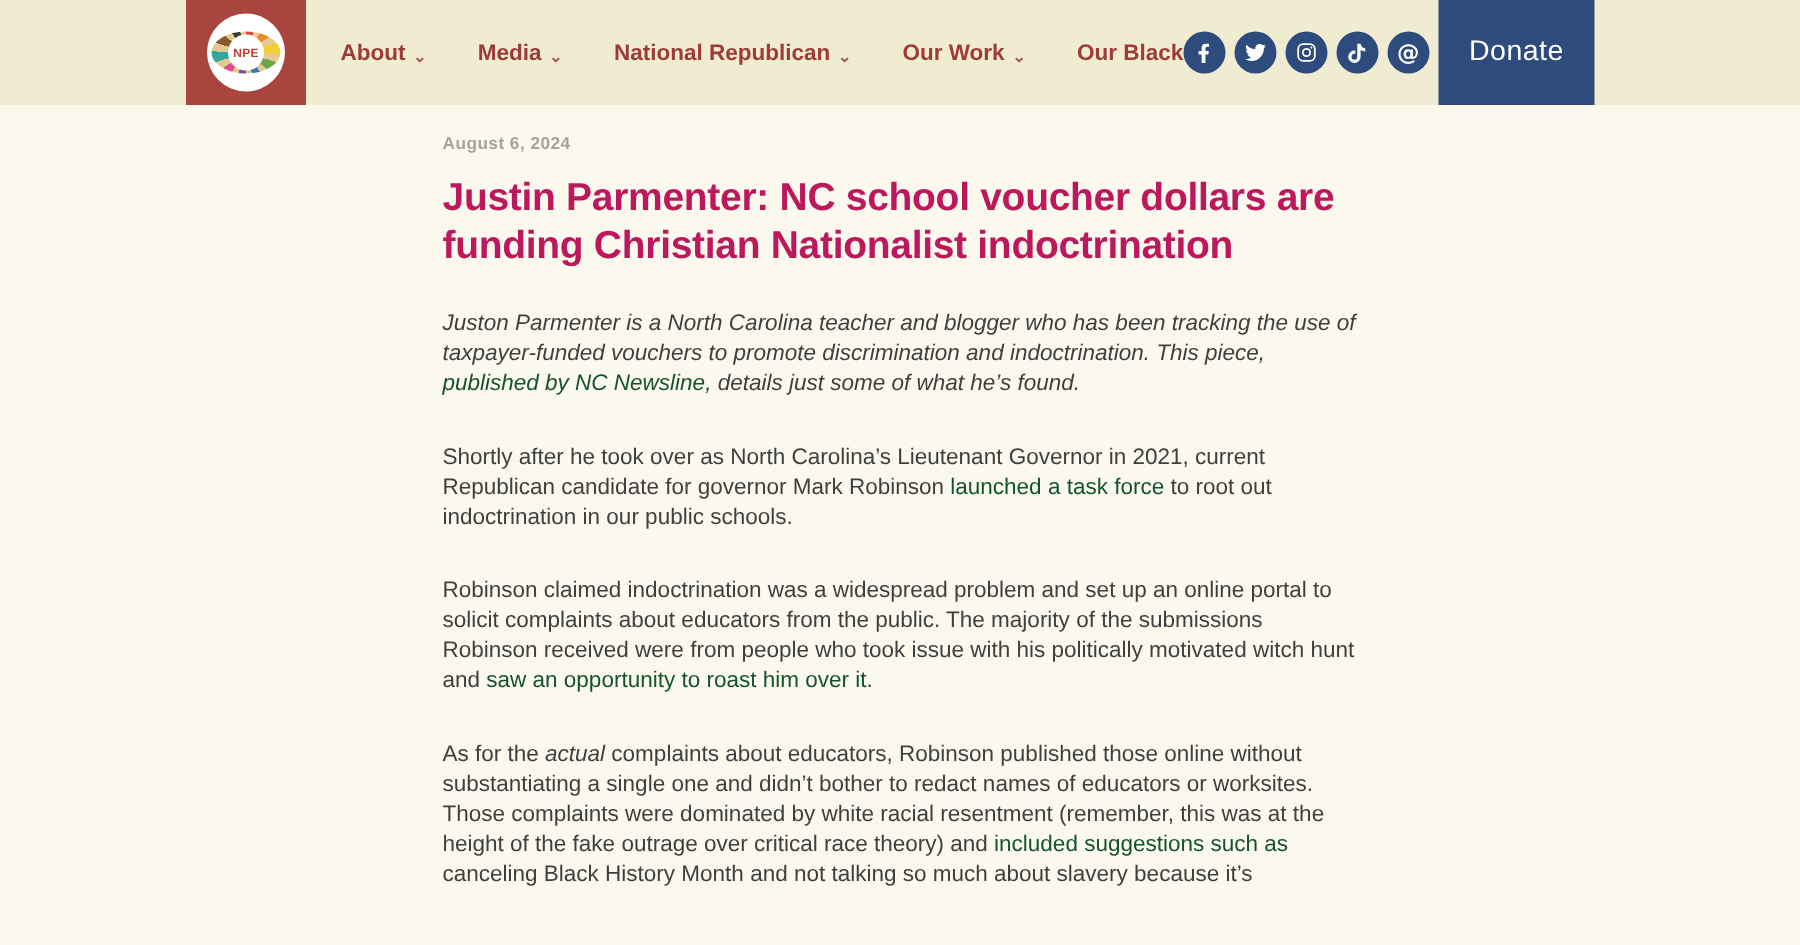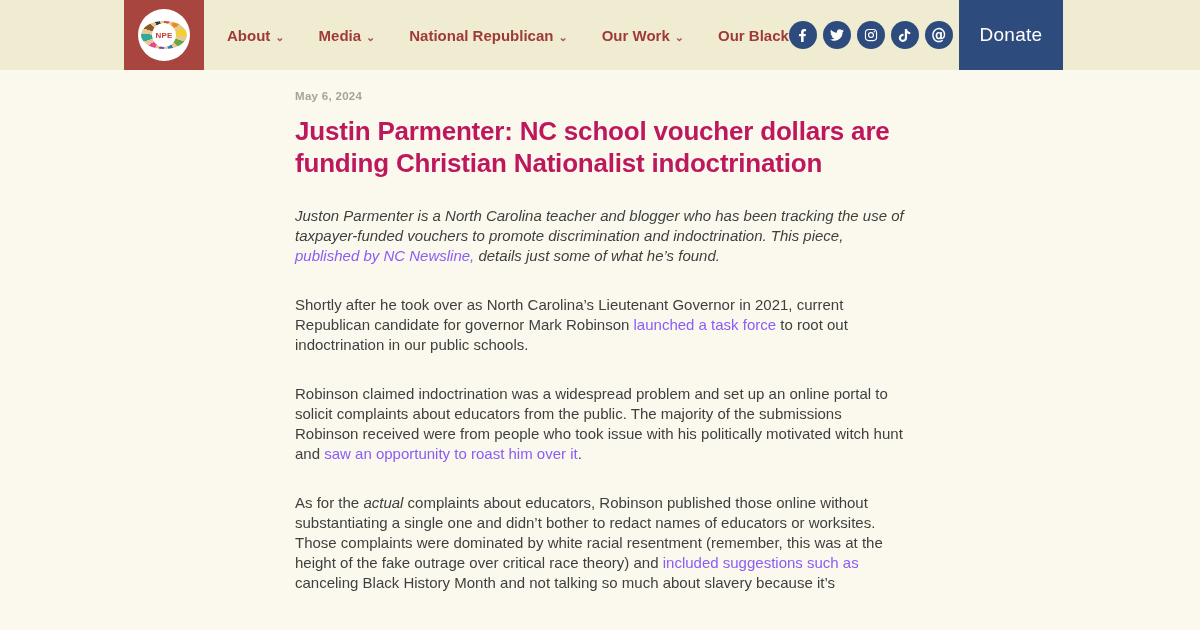--- a/index.html
+++ b/index.html
@@ -135,21 +135,21 @@
     letter-spacing:-0.2px;
     margin-bottom:27px;
   }
   .para {
     font-size:15px;
     line-height:20px;
     color:#3f3f3f;
     margin-bottom:29px;
   }
   .it { font-style:italic; }
-  .lnk { color:#8b5cf6; cursor:pointer; }
+  .lnk { color:#14532d; cursor:pointer; }
 </style>
 </head>
 <body>
 
 <div class="header">
   <div class="logo-box">
     <div class="logo-circle">
       <div class="pencil-ring">
         <div class="logo-core">NPE</div>
       </div>
@@ -203,21 +203,21 @@
       </a>
       <a class="soc">
         <span class="at">@</span>
       </a>
     </div>
 
   <button class="donate-btn">Donate</button>
 </div>
 
 <div class="article">
-  <div class="date">May 6, 2024</div>
+  <div class="date">August 6, 2024</div>
   <h1 class="title">Justin Parmenter: NC school voucher dollars are funding Christian Nationalist indoctrination</h1>
   <div id="article-body">
       <p class="para"><span class="it">Juston Parmenter is a North Carolina teacher and blogger who has been tracking the use of taxpayer-funded vouchers to promote discrimination and indoctrination. This piece, </span><span class="lnk it">published by NC Newsline,</span><span class="it"> details just some of what he’s found.</span></p>
       <p class="para"><span>Shortly after he took over as North Carolina’s Lieutenant Governor in 2021, current Republican candidate for governor Mark Robinson </span><span class="lnk">launched a task force</span><span> to root out indoctrination in our public schools.</span></p>
       <p class="para"><span>Robinson claimed indoctrination was a widespread problem and set up an online portal to solicit complaints about educators from the public. The majority of the submissions Robinson received were from people who took issue with his politically motivated witch hunt and </span><span class="lnk">saw an opportunity to roast him over it</span><span>.</span></p>
       <p class="para"><span>As for the </span><span class="it">actual</span><span> complaints about educators, Robinson published those online without substantiating a single one and didn’t bother to redact names of educators or worksites. Those complaints were dominated by white racial resentment (remember, this was at the height of the fake outrage over critical race theory) and </span><span class="lnk">included suggestions such as</span><span> canceling Black History Month and not talking so much about slavery because it’s</span></p>
     </div>
 </div>
 
 </body></html>

